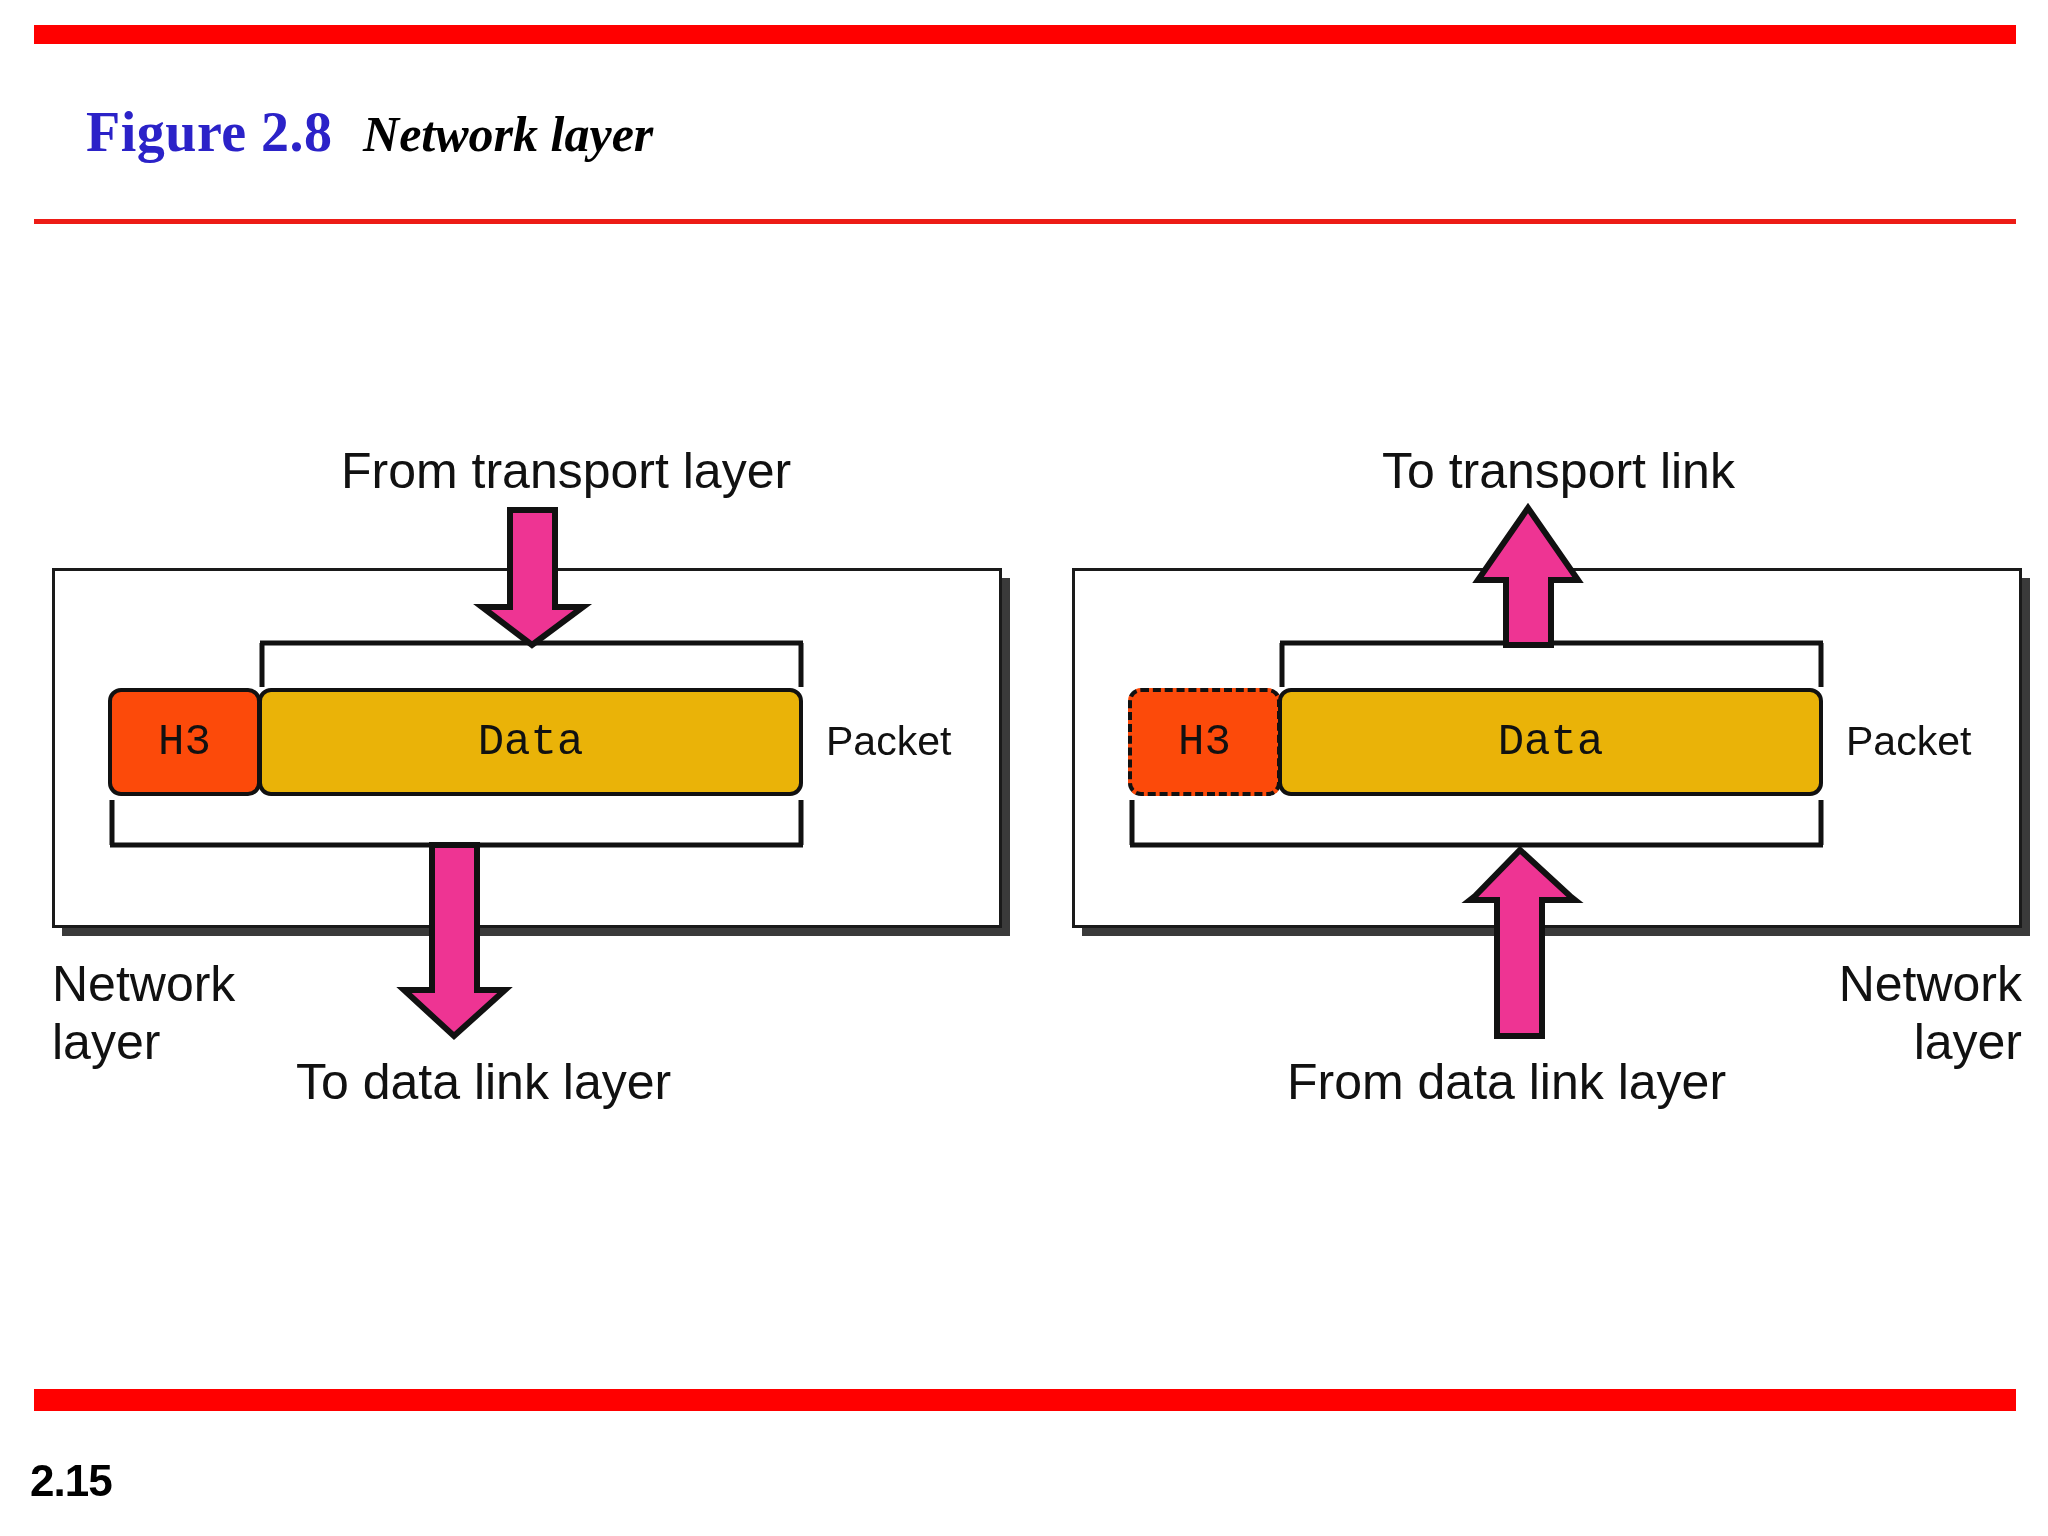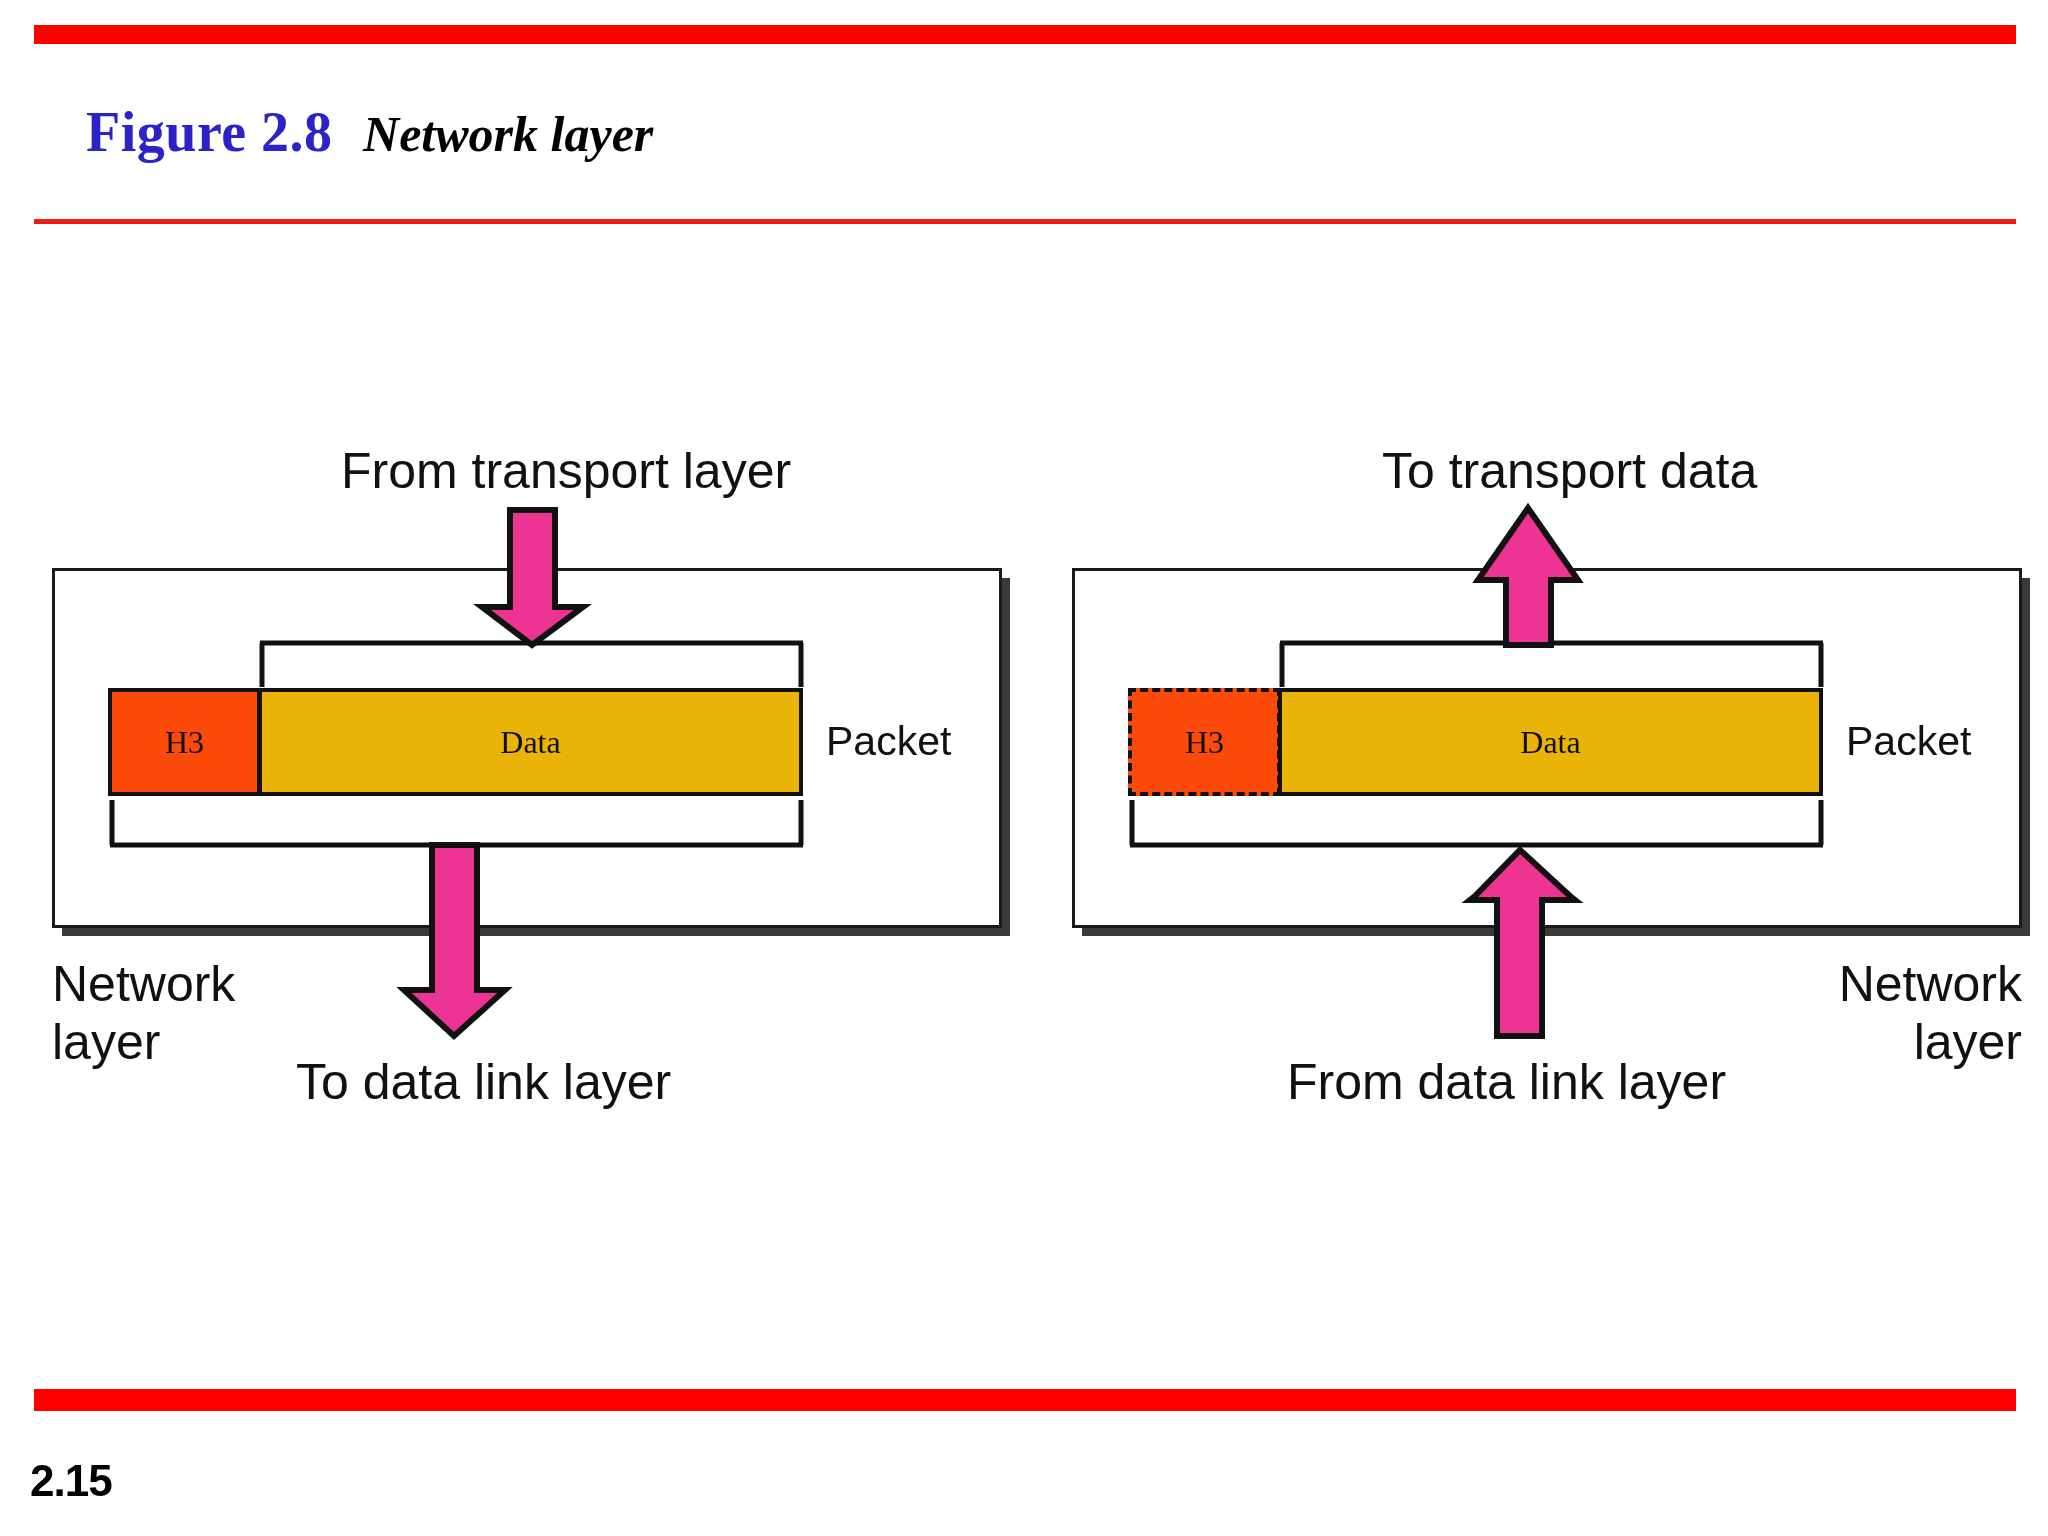--- a/index.html
+++ b/index.html
@@ -100,23 +100,24 @@
   .box-left  { left: 52px;  top: 568px;  width: 950px; height: 360px; }
   .box-right { left: 1072px; top: 568px; width: 950px; height: 360px; }
 
   
   .seg {
     position: absolute;
     box-sizing: border-box;
     display: flex;
     align-items: center;
     justify-content: center;
-    font-family: Liberation Serif, serif;
-    font-size: 32px;
+    font-family: Liberation Mono, monospace;
+    font-size: 44px;
     color: #111111;
+    border-radius: 13px;
   }
   .seg-header {
     background: #FC4A0A;
     border: 4px solid #111111;
   }
   .seg-header.dashed {
     border: 4px dashed #111111;
   }
   .seg-data {
     background: #eab308;
@@ -219,21 +220,21 @@
 
   <div class="seg seg-header dashed rp-h3">
     <span>H3</span>
   </div>
   <div class="seg seg-data rp-data">
     <span>Data</span>
   </div>
   <div class="packet-label packet-label-right">Packet</div>
 
   <div class="free-label lbl-from-transport">From transport layer</div>
-  <div class="free-label lbl-to-transport">To transport data</div>
+  <div class="free-label lbl-to-transport">To transport link</div>
   <div class="free-label lbl-to-dll">To data link layer</div>
   <div class="free-label lbl-from-dll">From data link layer</div>
   <div class="free-label lbl-net-left">Network
 layer</div>
   <div class="free-label lbl-net-right">Network
 layer</div>
 </div>
 
 <div class="page-number">2.15</div>
 

